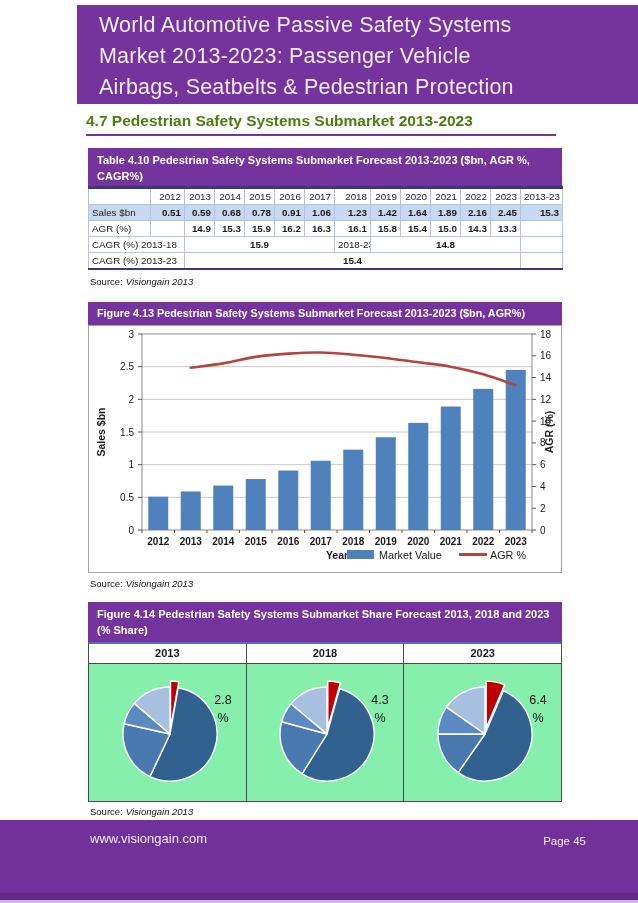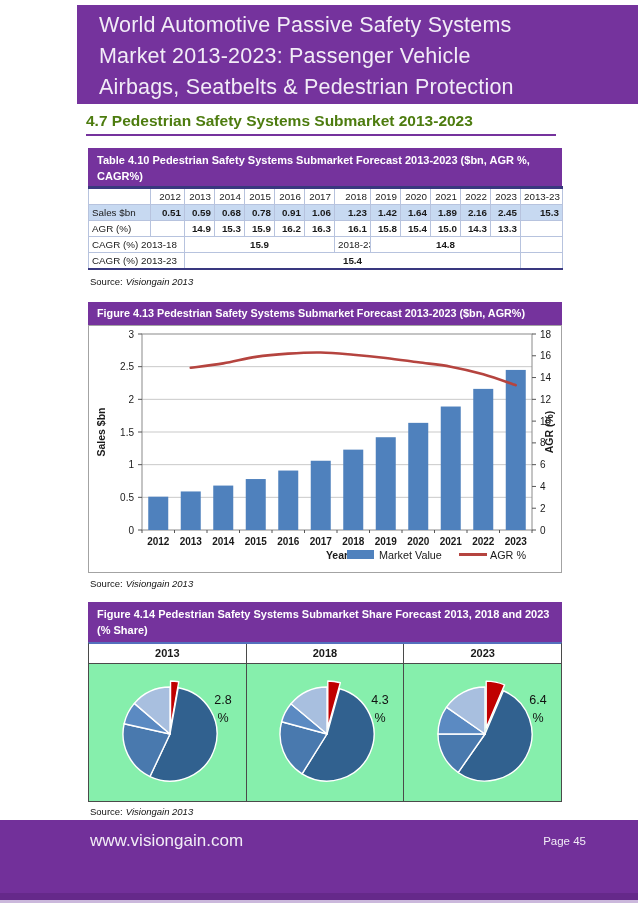--- a/index.html
+++ b/index.html
@@ -51,21 +51,21 @@
   
   .fig2-grid{position:absolute;left:88px;top:642px;width:474px;box-sizing:border-box;
         display:grid;grid-template-columns:1fr 1fr 1fr;grid-template-rows:19px 137px;gap:1px;
         background:#4a4a4a;border:1px solid #4a4a4a;border-top:2px solid #5470bd;}
   .fig2-head{background:#fff;text-align:center;font-weight:700;font-size:11px;line-height:19px;}
   .fig2-cell{background:#86efac;position:relative;text-align:right;}
   .pie-callout{font-size:12.5px;fill:#111;font-family:"Liberation Sans",sans-serif;}
 
   
   .footer{position:absolute;left:0;top:820px;width:638px;height:83px;background:#72309a;}
-  .footer .site{position:absolute;left:90px;top:11px;font-size:17px;color:#f2ecf7;cursor:pointer;}
+  .footer .site{position:absolute;left:90px;top:11px;font-size:13px;color:#f2ecf7;cursor:pointer;}
   .footer .pagenum{position:absolute;right:52px;top:15px;font-size:11.5px;color:#f2ecf7;}
   .footer-strip{position:absolute;left:0;top:73px;width:638px;height:7px;background:#65298a;}
   .footer-edge{position:absolute;left:0;top:80px;width:638px;height:3px;background:#cbb8dc;}
 </style>
 </head>
 <body>
 
 <div class="page">
 
   <header class="header-band">

